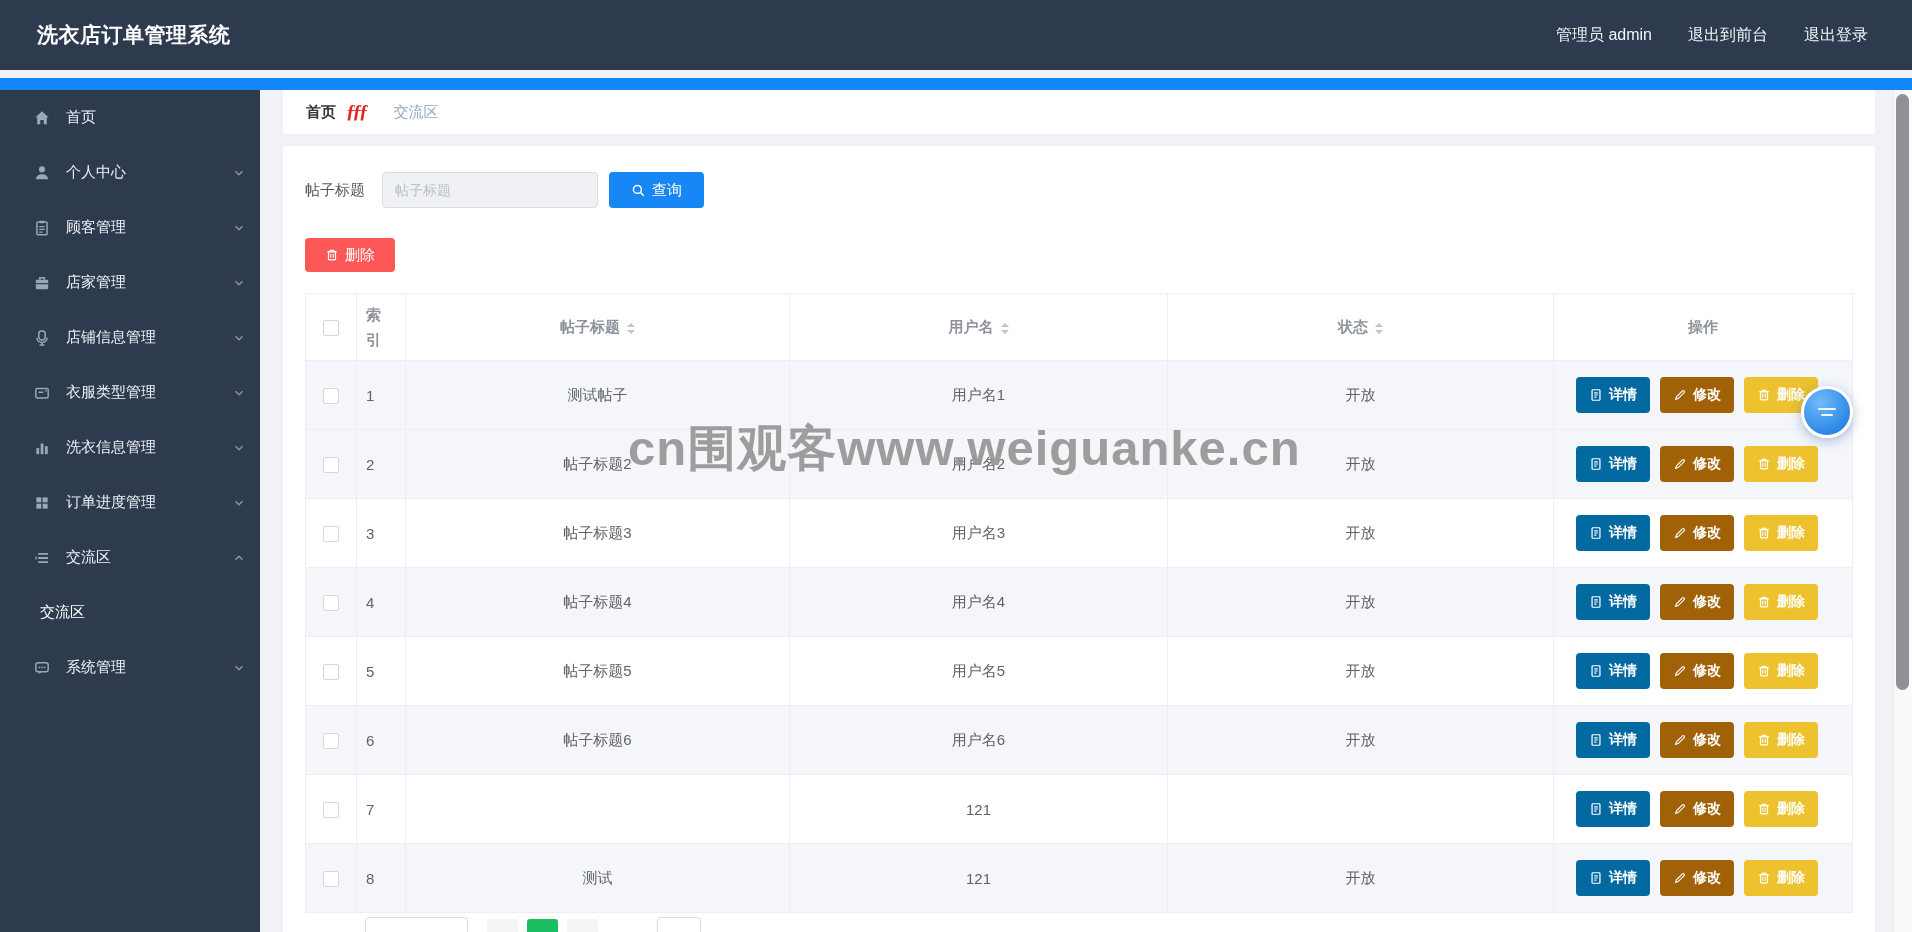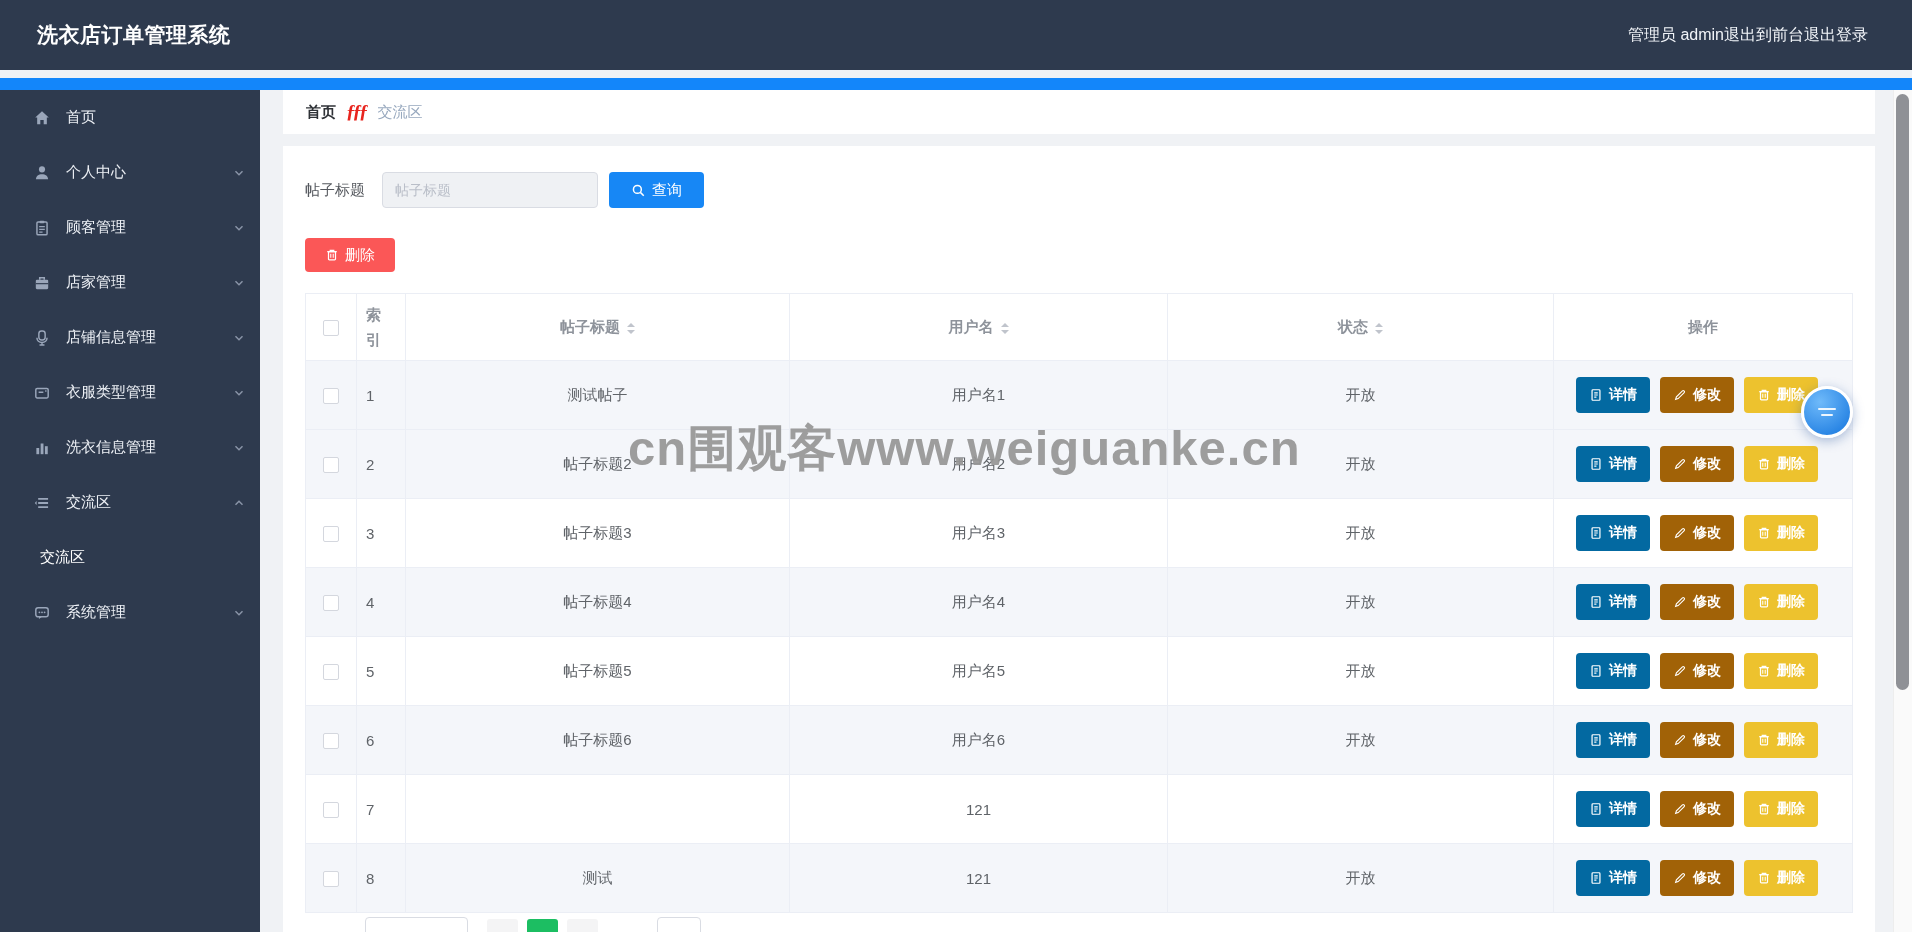--- a/index.html
+++ b/index.html
@@ -5,36 +5,36 @@
   html,body{margin:0;padding:0}
   body{
     width:1912px;height:932px;overflow:hidden;position:relative;
     background:#f0f2f5;font-family:"Liberation Sans","DejaVu Sans",sans-serif;
   }
   
   .navbar{position:absolute;left:0;top:0;width:1912px;height:70px;background:#2e3a4e;
     display:flex;align-items:center;justify-content:space-between;box-sizing:border-box;
     padding:0 44px 0 37px;z-index:10}
   .navbar .title{color:#ffffff;font-size:21px;font-weight:bold;letter-spacing:.5px}
-  .nav-links{display:flex;}
+  .nav-links{display:flex;gap:36px}
   .nav-links span{color:#f2f5f9;font-size:16px;cursor:pointer}
   .blue-bar{position:absolute;left:0;top:78px;width:1912px;height:12px;background:#1386fa;z-index:9}
   
   .sidebar{position:absolute;left:0;top:90px;width:260px;height:842px;background:#2e3a4e;z-index:8}
   .side-item{height:55px;display:flex;align-items:center;padding:0 14px 0 33px;box-sizing:border-box;
     color:#eef1f6;font-size:15px;cursor:pointer;position:relative}
   .side-item .icon{width:18px;height:18px;margin-right:15px;display:inline-flex;flex:none}
   .side-item .chev{position:absolute;right:15px;top:50%;transform:translateY(-50%);display:inline-flex}
   .side-sub{padding-left:40px;color:#ffffff}
   
   .crumb-band{position:absolute;left:283px;top:90px;width:1592px;height:44px;background:#ffffff;
     display:flex;align-items:center;padding-left:23px;box-sizing:border-box;z-index:5}
   .crumb-home{font-size:15px;font-weight:bold;color:#2f3237}
   .crumb-sep{font-family:"Liberation Serif","DejaVu Serif",serif;font-style:italic;font-weight:bold;
-    color:#e8251f;font-size:19px;letter-spacing:-3px;margin:0 12px 0 10px}
+    color:#e8251f;font-size:19px;letter-spacing:-3px;margin:0 28px 0 10px}
   .crumb-cur{font-size:15px;color:#97a8be}
   
   .card{position:absolute;left:283px;top:146px;width:1592px;height:786px;background:#ffffff;
     box-sizing:border-box;padding:26px 23px 0 22px;z-index:4}
   .search-row{display:flex;align-items:center;height:36px}
   .search-label{font-size:15px;color:#55585e;margin-right:17px}
   .search-input{width:216px;height:36px;box-sizing:border-box;border:1px solid #d9dce3;border-radius:4px;
     background:#eff1f4;padding:0 12px;font-size:14px;color:#5f6368;outline:none;
     font-family:"Liberation Sans","DejaVu Sans",sans-serif}
   .search-input::placeholder{color:#b9bec8}
@@ -179,20 +179,36 @@
     </div>
     <div class="side-item">
       <span class="icon">
         <svg width="18" height="18" viewBox="0 0 16 16">
           <rect x="3" y="8" width="2.5" height="5.5" fill="#9aa6ba"></rect>
           <rect x="6.8" y="4" width="2.5" height="9.5" fill="#9aa6ba"></rect>
           <rect x="10.6" y="6.4" width="2.5" height="7.1" fill="#9aa6ba"></rect>
         </svg>
       </span>
       <span>洗衣信息管理</span>
+      <span class="chev">
+        <svg width="12" height="12" viewBox="0 0 12 12">
+          <path d="M2.5 4.2 L6 7.8 L9.5 4.2" fill="none" stroke="#8a95a8" stroke-width="1.4"></path>
+        </svg>
+      </span>
+    </div>
+    <div class="side-item">
+      <span class="icon">
+        <svg width="18" height="18" viewBox="0 0 16 16">
+          <rect x="3" y="3" width="4.4" height="4.4" fill="#9aa6ba"></rect>
+          <rect x="8.6" y="3" width="4.4" height="4.4" fill="#9aa6ba"></rect>
+          <rect x="3" y="8.6" width="4.4" height="4.4" fill="#9aa6ba"></rect>
+          <rect x="8.6" y="8.6" width="4.4" height="4.4" fill="#9aa6ba"></rect>
+        </svg>
+      </span>
+      <span>订单进度管理</span>
       <span class="chev">
         <svg width="12" height="12" viewBox="0 0 12 12">
           <path d="M2.5 4.2 L6 7.8 L9.5 4.2" fill="none" stroke="#8a95a8" stroke-width="1.4"></path>
         </svg>
       </span>
     </div>
     <div class="side-item">
       <span class="icon">
         <svg width="18" height="18" viewBox="0 0 16 16">
           <path d="M4.6 4.4 H13.4 M4.6 8 H13.4 M4.6 11.6 H13.4" stroke="#9aa6ba" stroke-width="1.6"></path>

